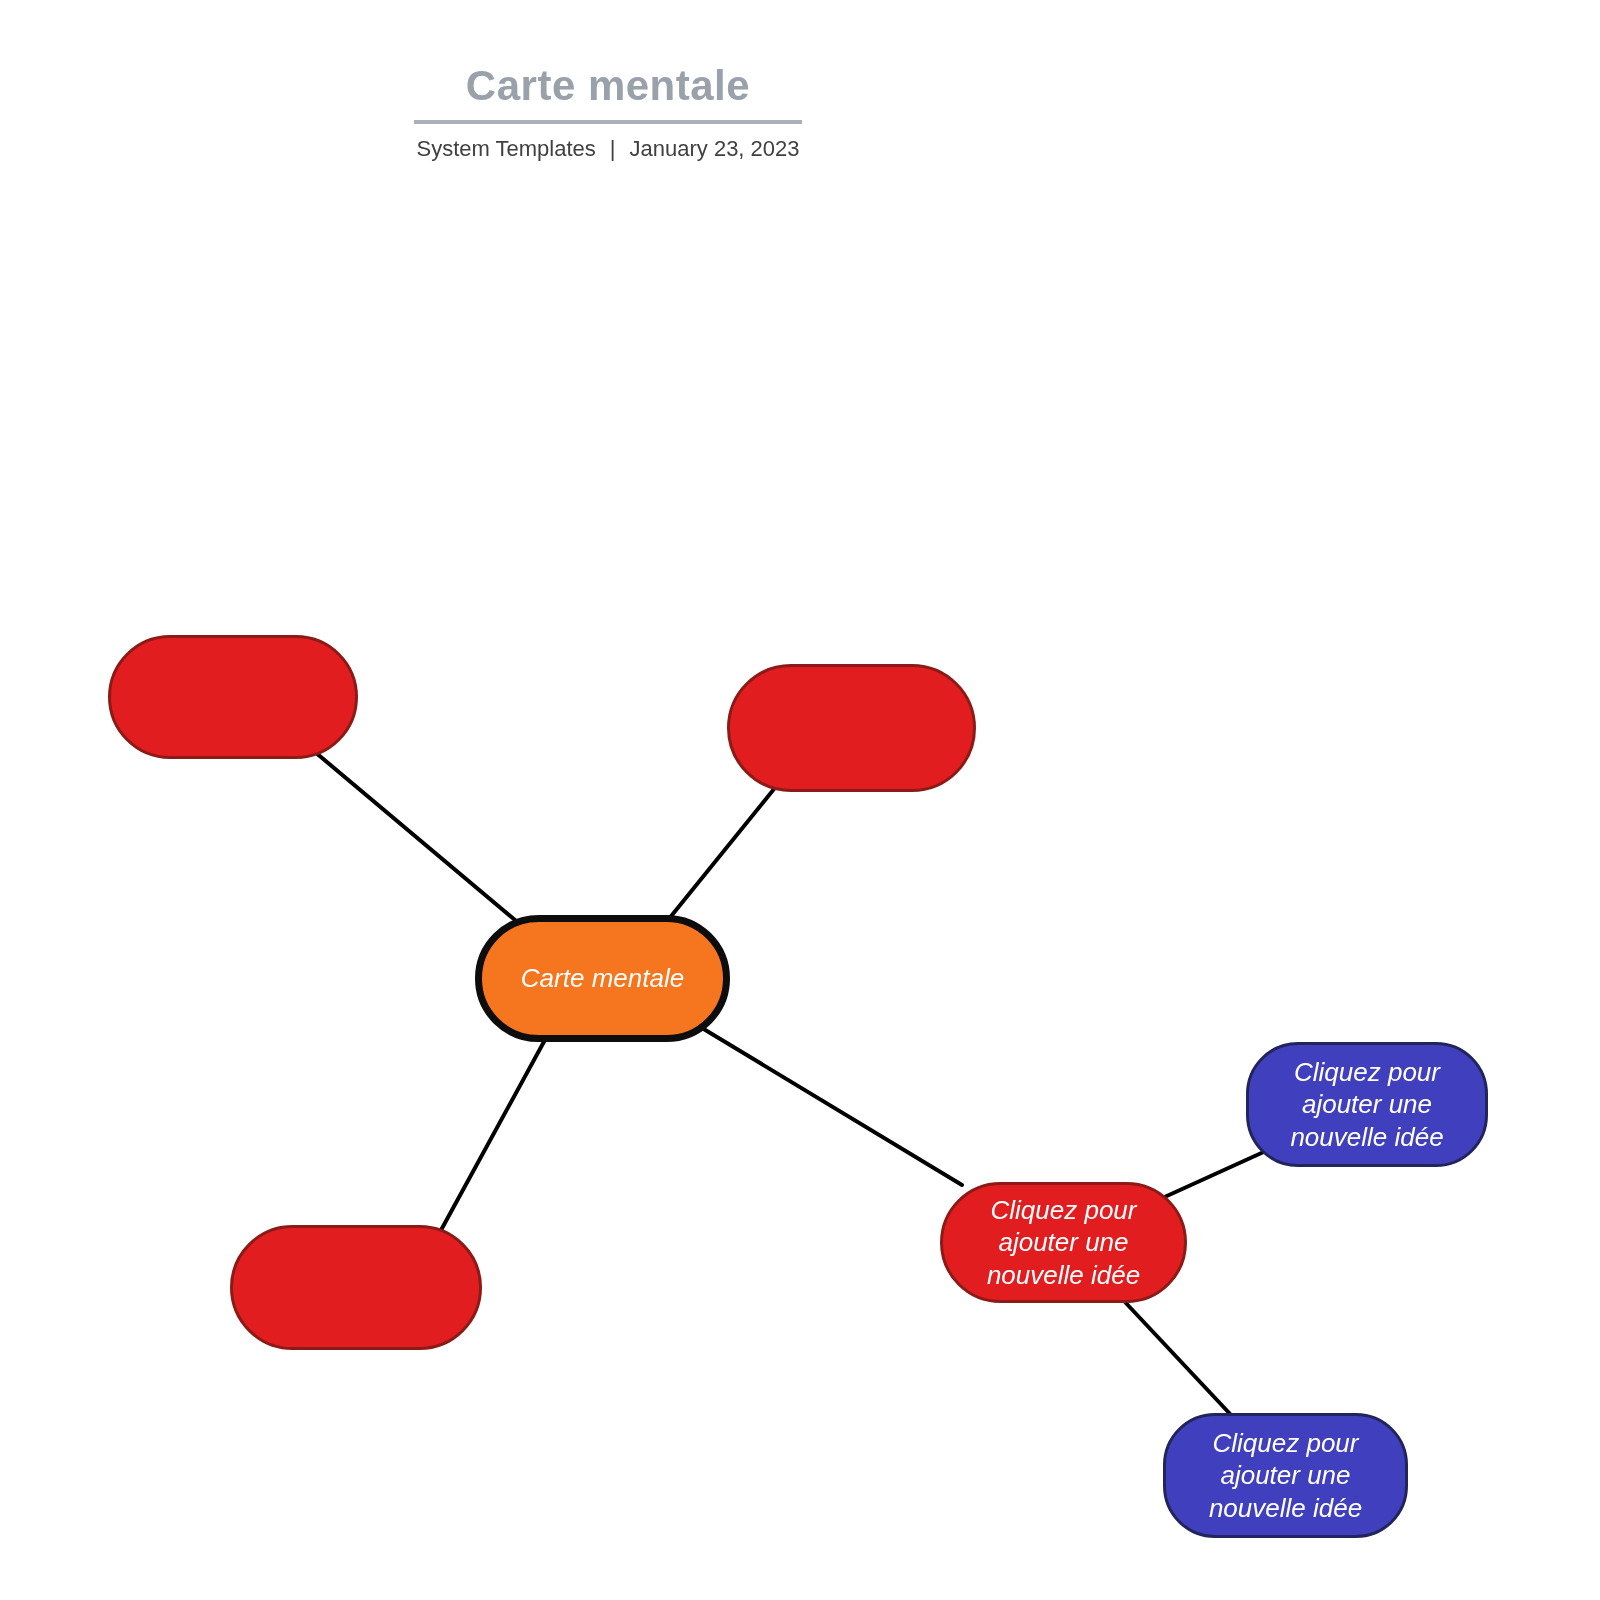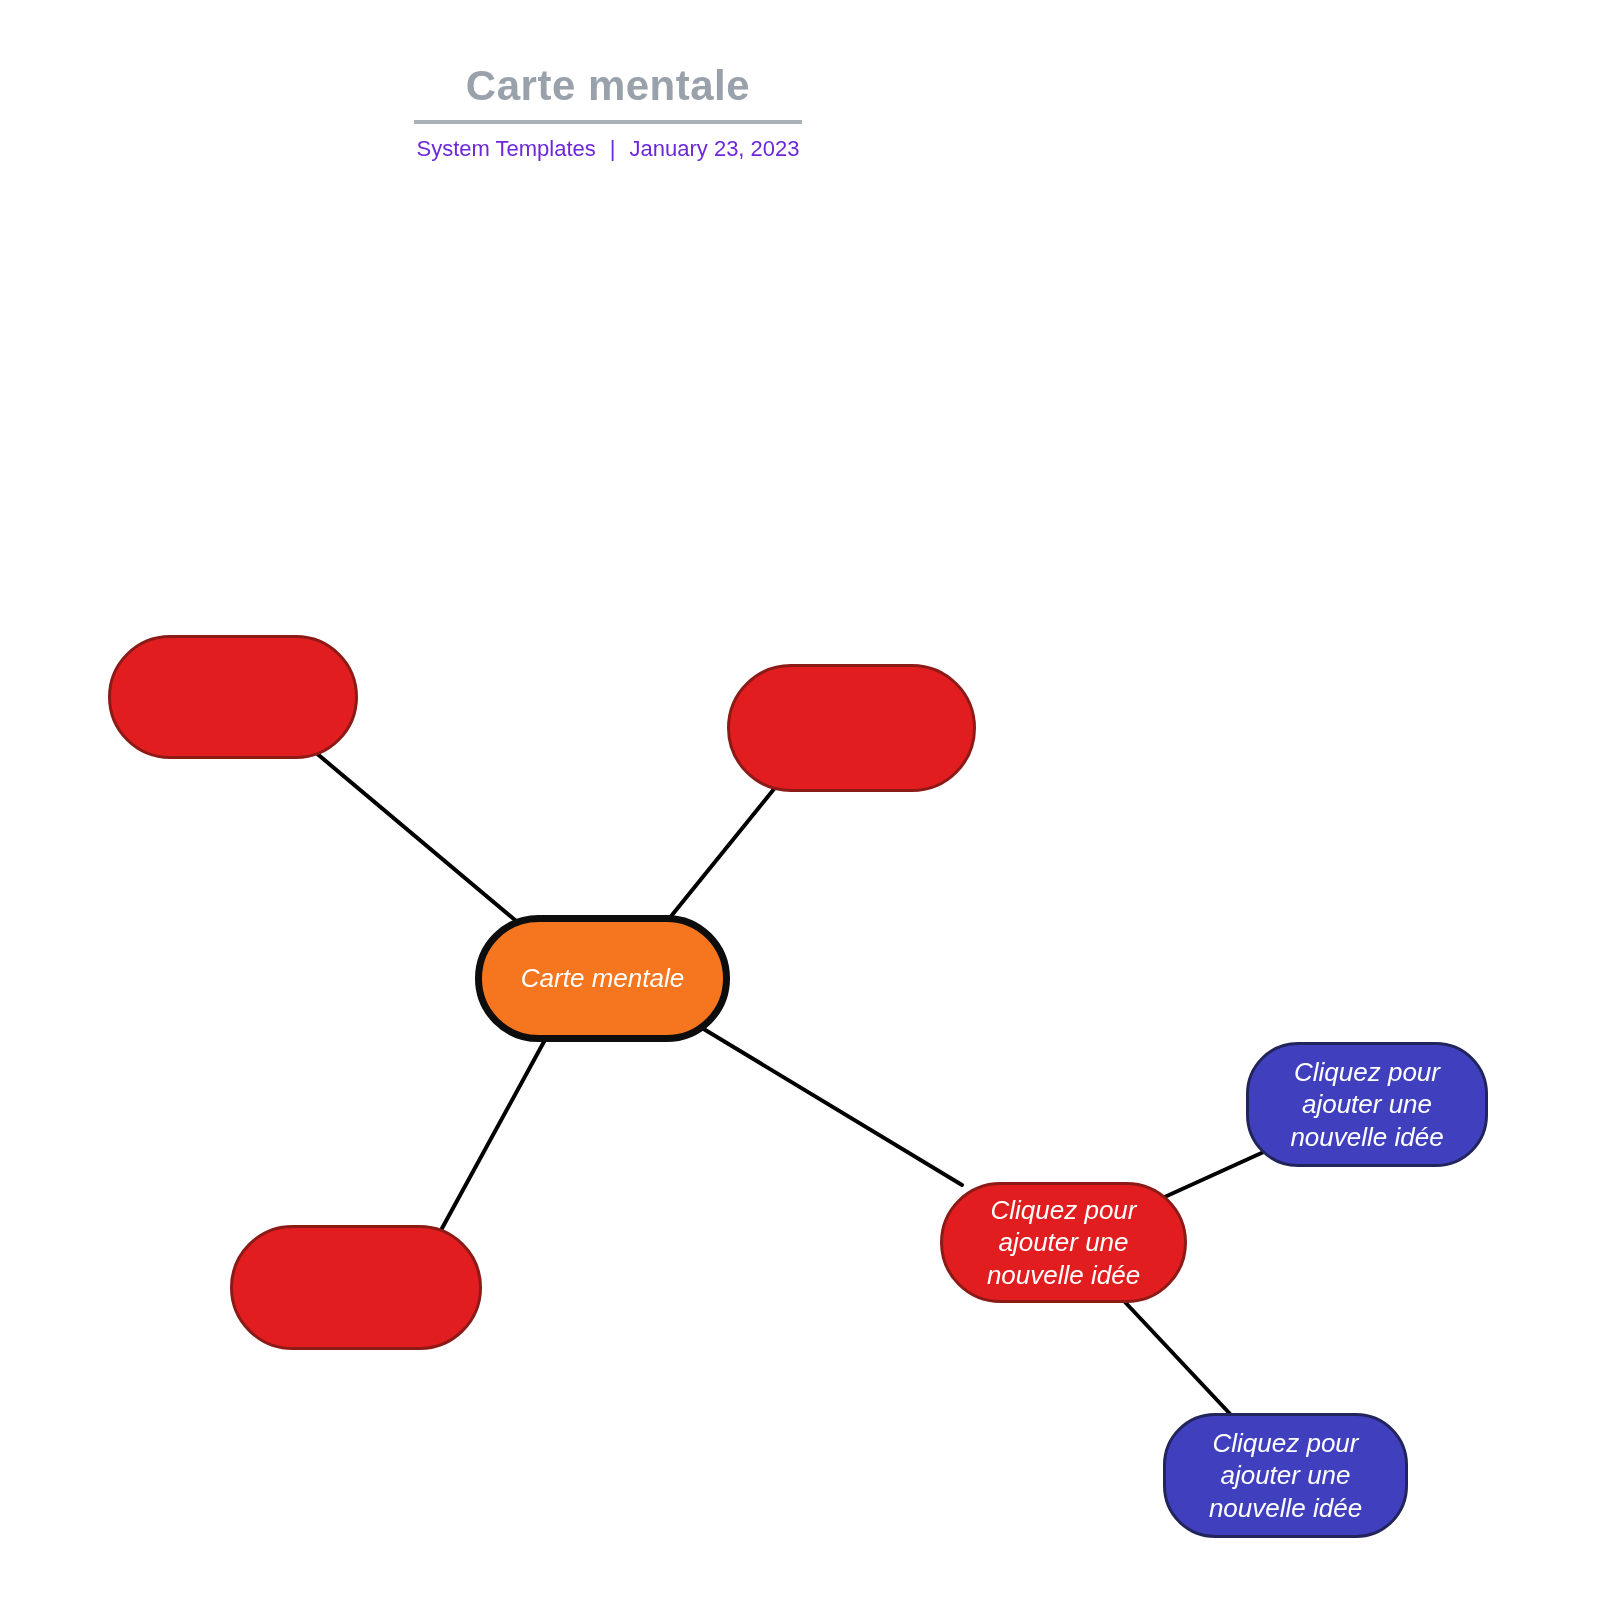--- a/index.html
+++ b/index.html
@@ -32,21 +32,21 @@
     letter-spacing: 0.5px;
   }
   #title-underline {
     width: 388px;
     height: 4px;
     background: #a9b0b8;
     margin: 10px auto 12px auto;
   }
   #subtitle {
     font-size: 22px;
-    color: #6d28d9;
+    color: #404040;
     white-space: nowrap;
   }
   #subtitle .sep {
     margin: 0 14px;
   }
 
   
   #edges {
     position: absolute;
     left: 0;

